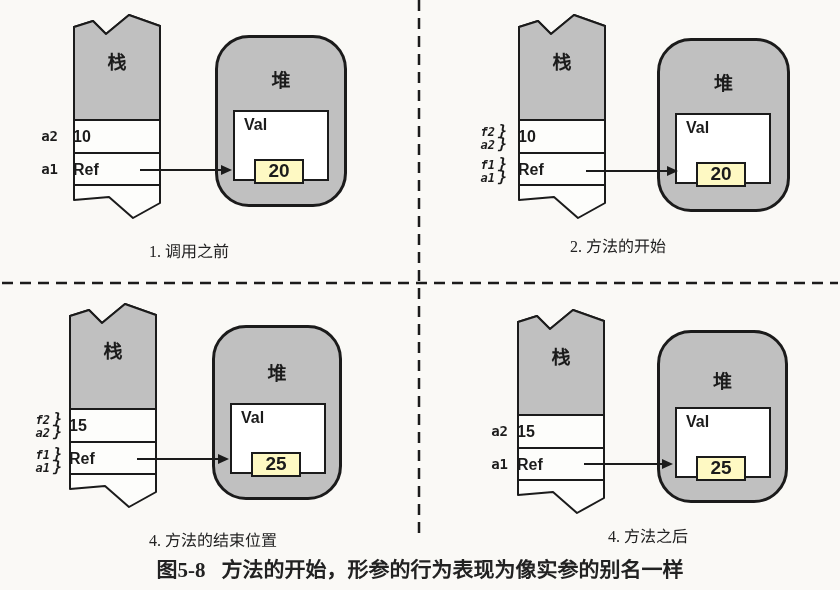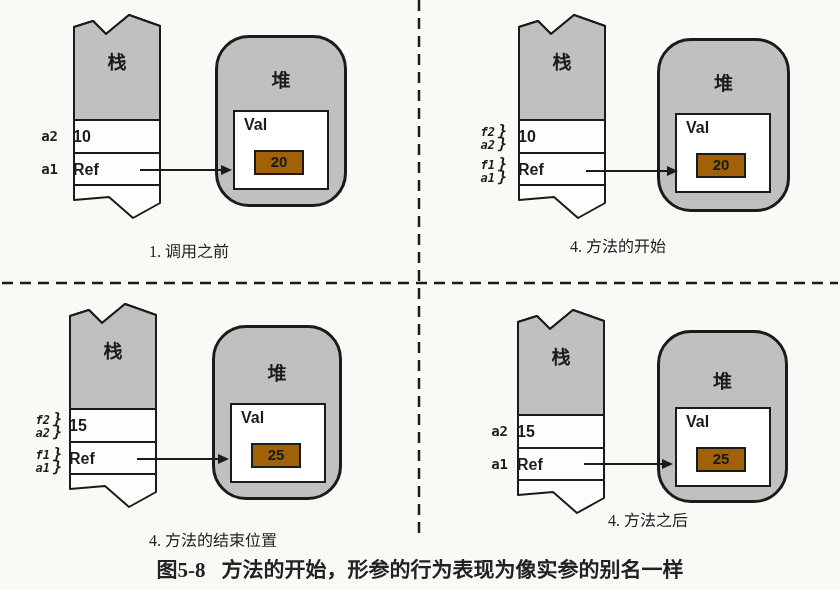--- a/index.html
+++ b/index.html
@@ -41,28 +41,28 @@
   
   .heap {
     position: absolute; background: var(--gray-fill);
     border: 3px solid var(--ink); border-radius: 34px;
   }
   .heap-title {
     position: absolute; left: 0; width: 100%; text-align: center;
     font-size: 19px; font-weight: bold;
   }
   .valbox {
-    position: absolute; left: 15px; top: 72px; width: 96px; height: 80px;
+    position: absolute; left: 15px; top: 72px; width: 96px; height: 71px;
     background: #ffffff; border: 2.5px solid var(--ink);
   }
   .val-label { position: absolute; left: 9px; top: 4px; font-size: 16px; font-weight: bold; }
   .numbox {
-    position: absolute; left: 19px; top: 38px; width: 50px; height: 25px;
-    background: #a16207; border: 2.5px solid var(--ink);
-    text-align: center; font-size: 15px; font-weight: bold; line-height: 20px;
+    position: absolute; left: 19px; top: 47px; width: 50px; height: 25px;
+    background: #fef9c3; border: 2.5px solid var(--ink);
+    text-align: center; font-size: 19px; font-weight: bold; line-height: 20px;
   }
 
   
   .pcaption {
     position: absolute; text-align: center;
     font-family: "Liberation Serif", serif; font-size: 16px; color: var(--caption-ink);
     white-space: nowrap;
   }
   .figcaption {
     position: absolute; left: 0; top: 553px; width: 100%;
@@ -122,21 +122,21 @@
     <span class="slabel small" style="left:43px;top:137px;width:44px"><i>a2</i><i class="brace">}</i></span>
     <span class="slabel small" style="left:43px;top:157px;width:44px"><i>f1</i><i class="brace">}</i></span>
     <span class="slabel small" style="left:43px;top:170px;width:44px"><i>a1</i><i class="brace">}</i></span>
     <div class="heap" style="left:237px;top:38px;width:133px;height:174px">
       <span class="heap-title" style="top:27px">堆</span>
       <div class="valbox">
         <span class="val-label">Val</span>
         <div class="numbox">20</div>
       </div>
     </div>
-    <div class="pcaption" style="left:98px;top:233px;width:200px">4. 方法的开始</div>
+    <div class="pcaption" style="left:98px;top:233px;width:200px">2. 方法的开始</div>
   </div>
 
   <div class="panel" style="left:0;top:283px">
     <div class="stack" style="left:69px;top:19px">
       <svg viewBox="0 0 88 216" width="88" height="216">
         <path class="shape-outline" d="M1,14 L20,8 L33,21 L56,2 L87,13 L87,190 L60,205 L36,184 L1,187 Z"></path>
         <path class="shape-gray" d="M1,14 L20,8 L33,21 L56,2 L87,13 L87,107 L1,107 Z"></path>
         <line class="shape-line" x1="1" y1="140" x2="87" y2="140"></line>
         <line class="shape-line" x1="1" y1="172" x2="87" y2="172"></line>
       </svg>
@@ -172,21 +172,21 @@
     </div>
     <span class="slabel big" style="left:48px;top:139px;width:40px">a2</span>
     <span class="slabel big" style="left:48px;top:172px;width:40px">a1</span>
     <div class="heap" style="left:237px;top:47px;width:131px;height:173px">
       <span class="heap-title" style="top:33px">堆</span>
       <div class="valbox" style="top:74px">
         <span class="val-label">Val</span>
         <div class="numbox">25</div>
       </div>
     </div>
-    <div class="pcaption" style="left:128px;top:224px;width:200px">4. 方法之后</div>
+    <div class="pcaption" style="left:128px;top:240px;width:200px">4. 方法之后</div>
   </div>
 
   <svg class="overlay" width="840" height="590" viewBox="0 0 840 590">
     <line class="divider" x1="419" y1="0" x2="419" y2="540"></line>
     <line class="divider" x1="2" y1="283" x2="838" y2="283"></line>
 
     <g>
       <line class="arrow-line" x1="140" y1="170" x2="222" y2="170"></line>
       <polygon class="arrow-head" points="232,170 221,165 221,175"></polygon>
     </g>

